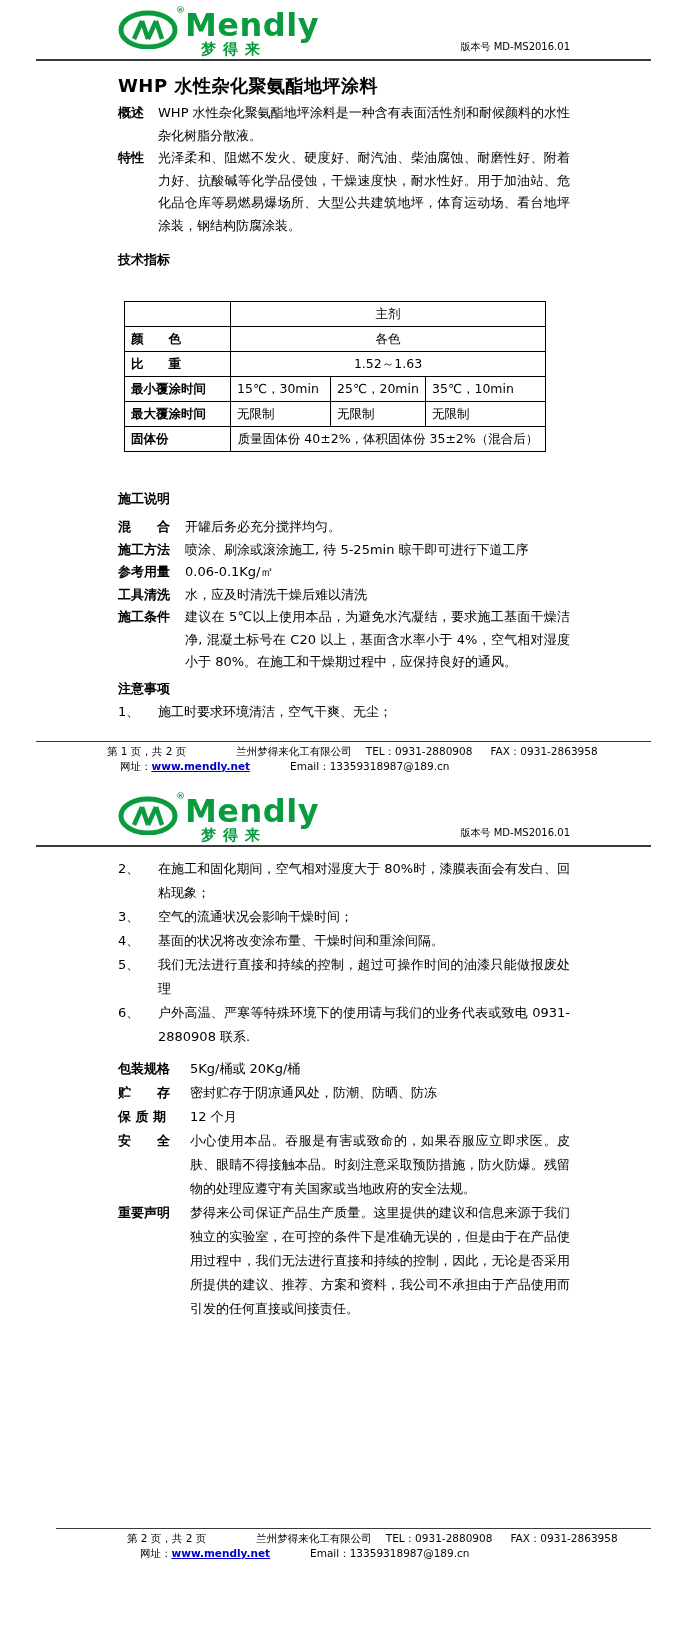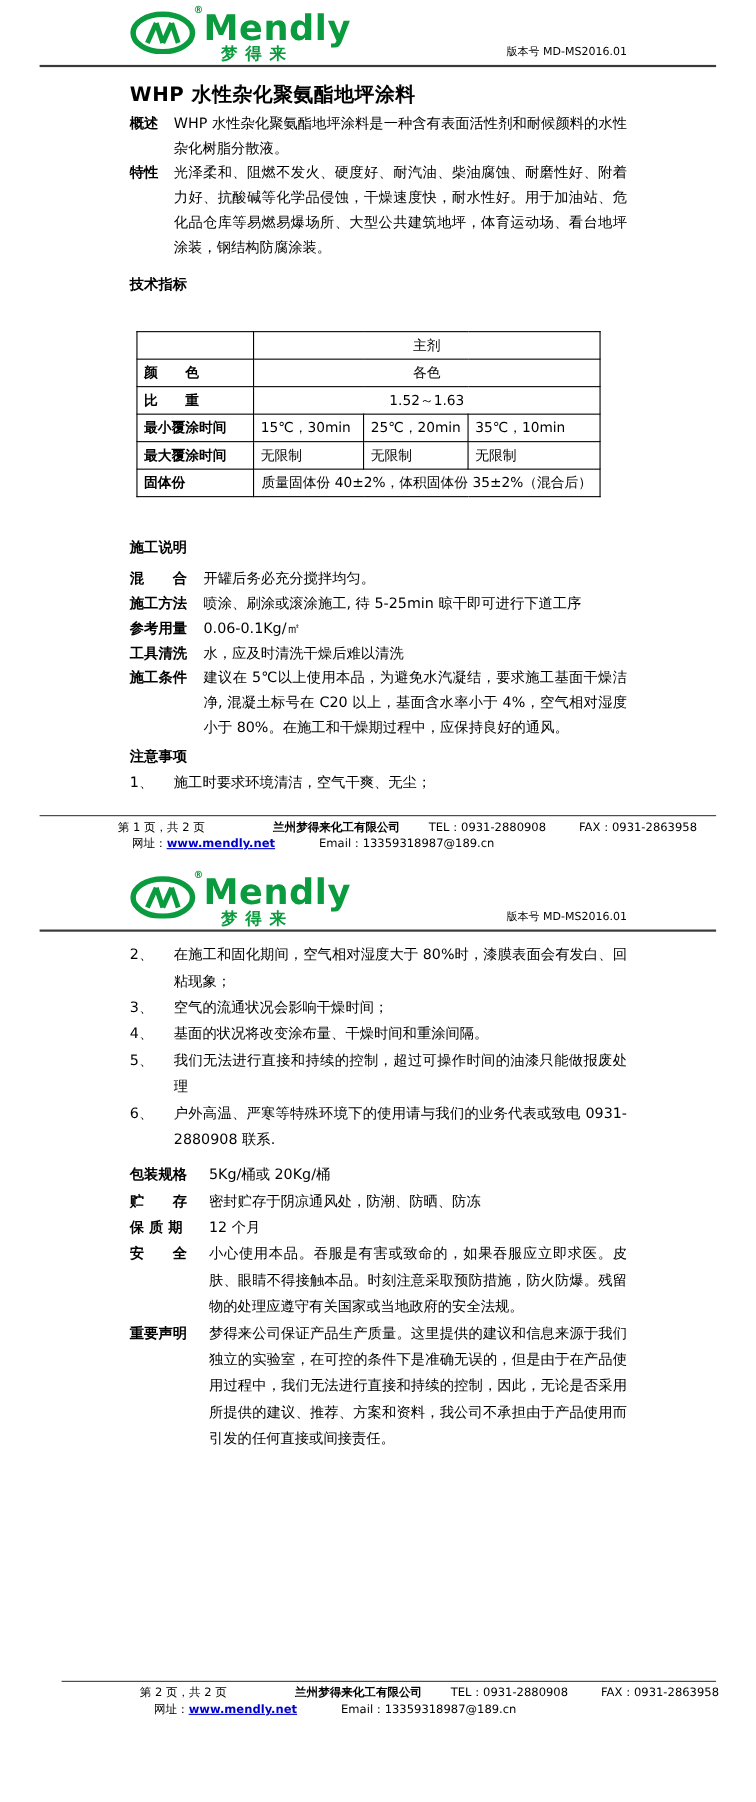--- a/index.html
+++ b/index.html
@@ -49,23 +49,23 @@
   .notes-heading { font-weight:bold; margin-top:3px; line-height:24px; }
   .constr-block { margin-top:6px; }
   .p2-notes { margin-top:10px; }
   .info-block { margin-top:8px; }
 
   
   .page-footer { position:absolute; left:0; right:0; }
   .page1 .page-footer { top:741px; }
   .page2 .page-footer { top:765px;padding-left:20px; }
   .foot-rule { border-top:1.5px solid #3a3a3a; margin:0 36px; }
-  .f1 { display:flex; align-items:baseline; font-size:10.5px; margin-top:3px; white-space:nowrap;gap:12px; }
+  .f1 { display:flex; align-items:baseline; font-size:10.5px; margin-top:3px; white-space:nowrap; }
   .f-page { margin-left:107px; }
-  .f-company { margin-left:50px; font-weight:bold; }
+  .f-company { margin-left:50px; font-weight:normal; }
   .f-tel { margin-left:14px; }
   .f-fax { margin-left:18px; }
   .f2 { display:flex; align-items:baseline; font-size:10.5px; margin-top:1px; white-space:nowrap; }
   .f-web { margin-left:120px; }
   .f-email { margin-left:40px; }
   a.link { color:#0000cc; font-weight:bold; text-decoration:underline; cursor:pointer; }
 </style>
 </head>
 <body>
 

